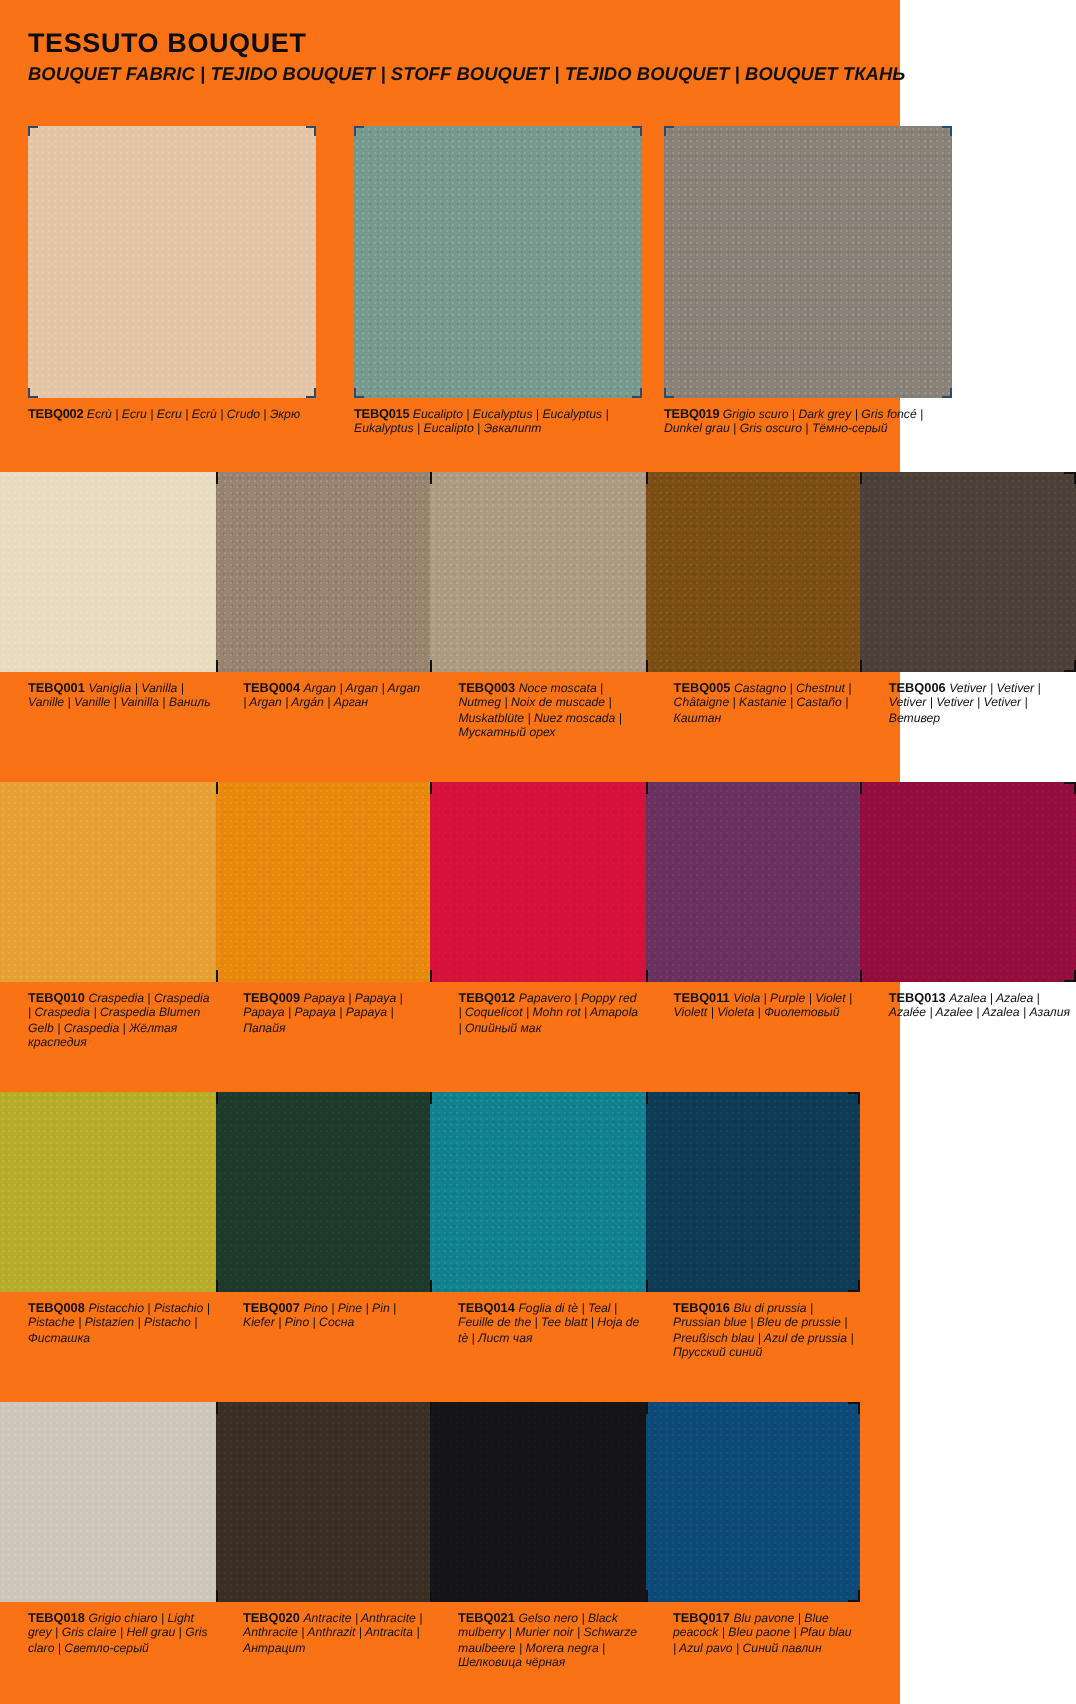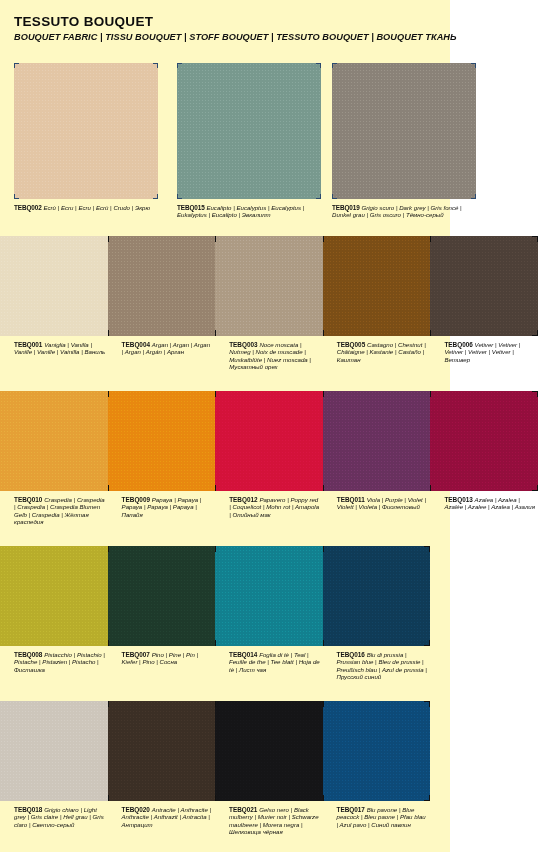--- a/index.html
+++ b/index.html
@@ -3,21 +3,21 @@
 <meta charset="utf-8">
 <style>
   * { box-sizing: border-box; }
   html, body {
     margin: 0; padding: 0;
     width: 538px; height: 852px;
     background: #ffffff;
     font-family: "Liberation Sans", sans-serif;
     overflow: hidden;
   }
-  .page { position: relative; width: 450px; height: 852px; background:#fef9c3; }
+  .page { position: relative; width: 450px; height: 852px; background:#f97316; }
 
   
   .header { padding: 14px 0 0 14px; }
   .title {
     font-size: 13.5px; font-weight: bold; letter-spacing: .3px;
     color: #0d0d0d; line-height: 15px; margin: 0;
   }
   .subtitle {
     font-size: 9.2px; font-style: italic; font-weight: bold;
     color: #111; line-height: 12px; margin: 2px 0 0 0;
@@ -67,21 +67,21 @@
     background-position: 0 0, 2px 1px;
   }
 </style>
 </head>
 <body>
 
 <div class="page">
 
   <div class="header">
     <h1 class="title">TESSUTO BOUQUET</h1>
-    <div class="subtitle">BOUQUET FABRIC | TISSU BOUQUET | STOFF BOUQUET | TESSUTO BOUQUET | BOUQUET ТКАНЬ</div>
+    <div class="subtitle">BOUQUET FABRIC | TEJIDO BOUQUET | STOFF BOUQUET | TEJIDO BOUQUET | BOUQUET ТКАНЬ</div>
   </div>
 
   <div class="top-row" id="top-row">
       <div class="top-cell c0">
         <div class="top-chip" style="background: rgb(227, 198, 165);">
           <div class="noise"></div>
           <span class="corner tl"></span>
           <span class="corner tr"></span>
           <span class="corner bl"></span>
           <span class="corner br"></span>

